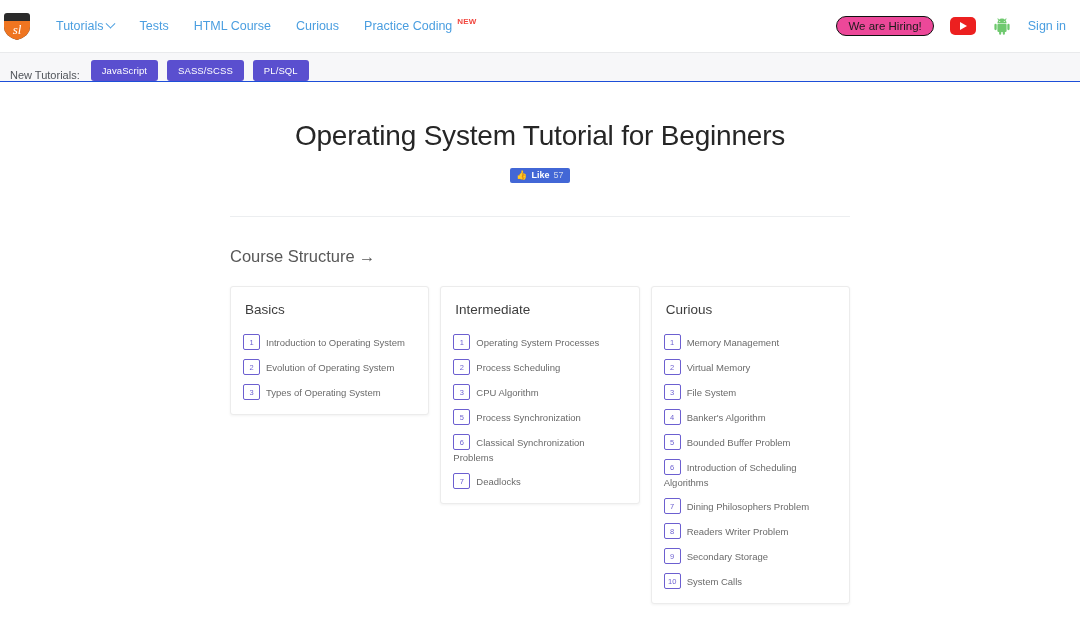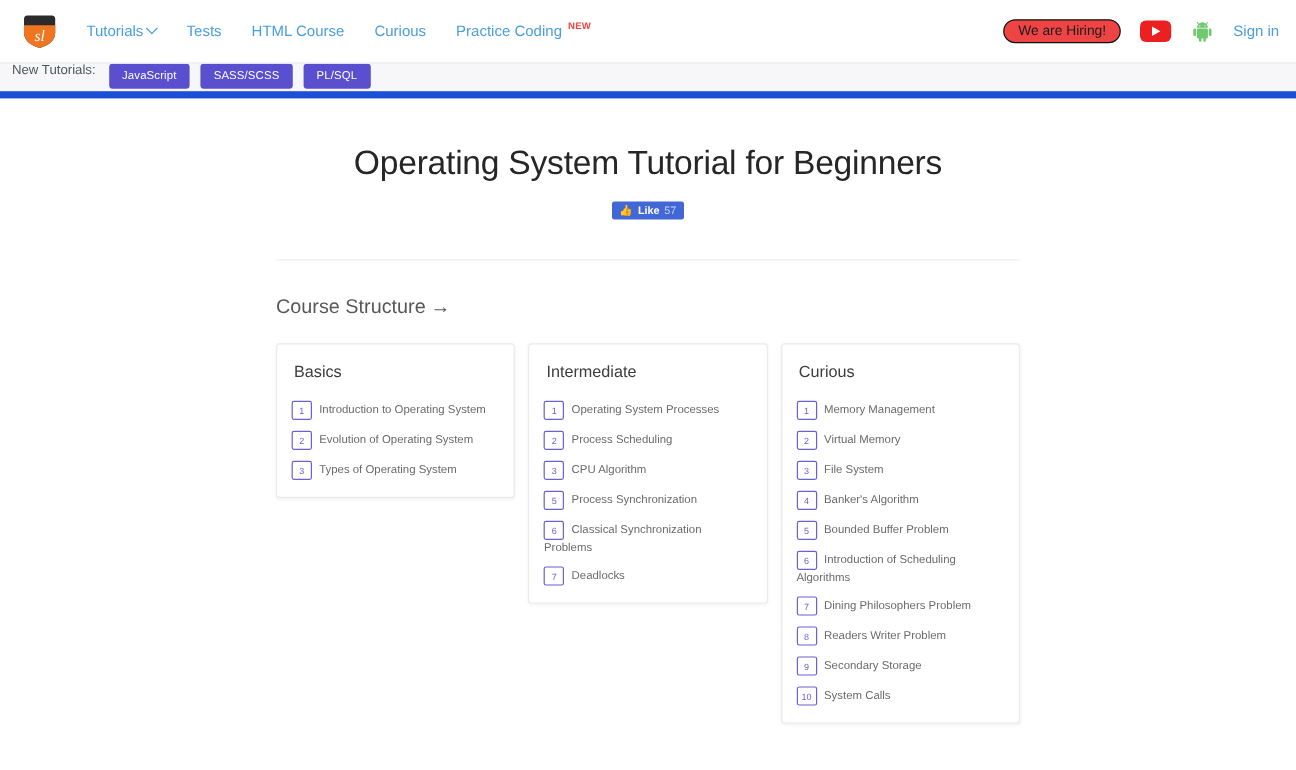--- a/index.html
+++ b/index.html
@@ -14,21 +14,21 @@
   }
 
   
   .header {
     position: relative;
     height: 53px;
     background: #ffffff;
     border-bottom: 1px solid #e9eaec;
     display: flex;
     align-items: center;
-    padding: 0 14px 0 16px;
+    padding: 0 14px 0 0;
   }
 
   .logo {
     width: 34px;
     height: 34px;
     flex: 0 0 34px;
     position: relative;
     margin-right: 22px;
   }
   .logo svg { display: block; }
@@ -73,21 +73,21 @@
     align-items: center;
     gap: 16px;
   }
   .hiring-pill {
     border: 1.6px solid #111;
     border-radius: 13px;
     padding: 3px 11px;
     font-size: 11.5px;
     color: #1b1b1b;
     white-space: nowrap;
-    background: #ef4444;
+    background: #ec4899;
     cursor: pointer;
   }
   .yt-icon {
     width: 26px; height: 18px;
     background: #ec2020;
     border-radius: 5px;
     display: flex; align-items: center; justify-content: center;
     cursor: pointer;
   }
   .yt-tri {
@@ -103,23 +103,23 @@
     color: #4a9ee0;
     text-decoration: none;
     white-space: nowrap;
     cursor: pointer;
   }
 
   
   .subbar {
     height: 29px;
     background: #f7f7f9;
-    border-bottom: 6px solid #1d4ed8;
-    display: flex;
-    align-items: flex-start;
+    border-bottom: 1px solid #1d4ed8;
+    display: flex;
+    align-items: flex-end;
     padding-left: 10px;
     gap: 9px;
   }
   .subbar-label {
     font-size: 11px;
     color: #51555b;
     margin-right: 2px;
     white-space: nowrap;
   }
   .tag {

